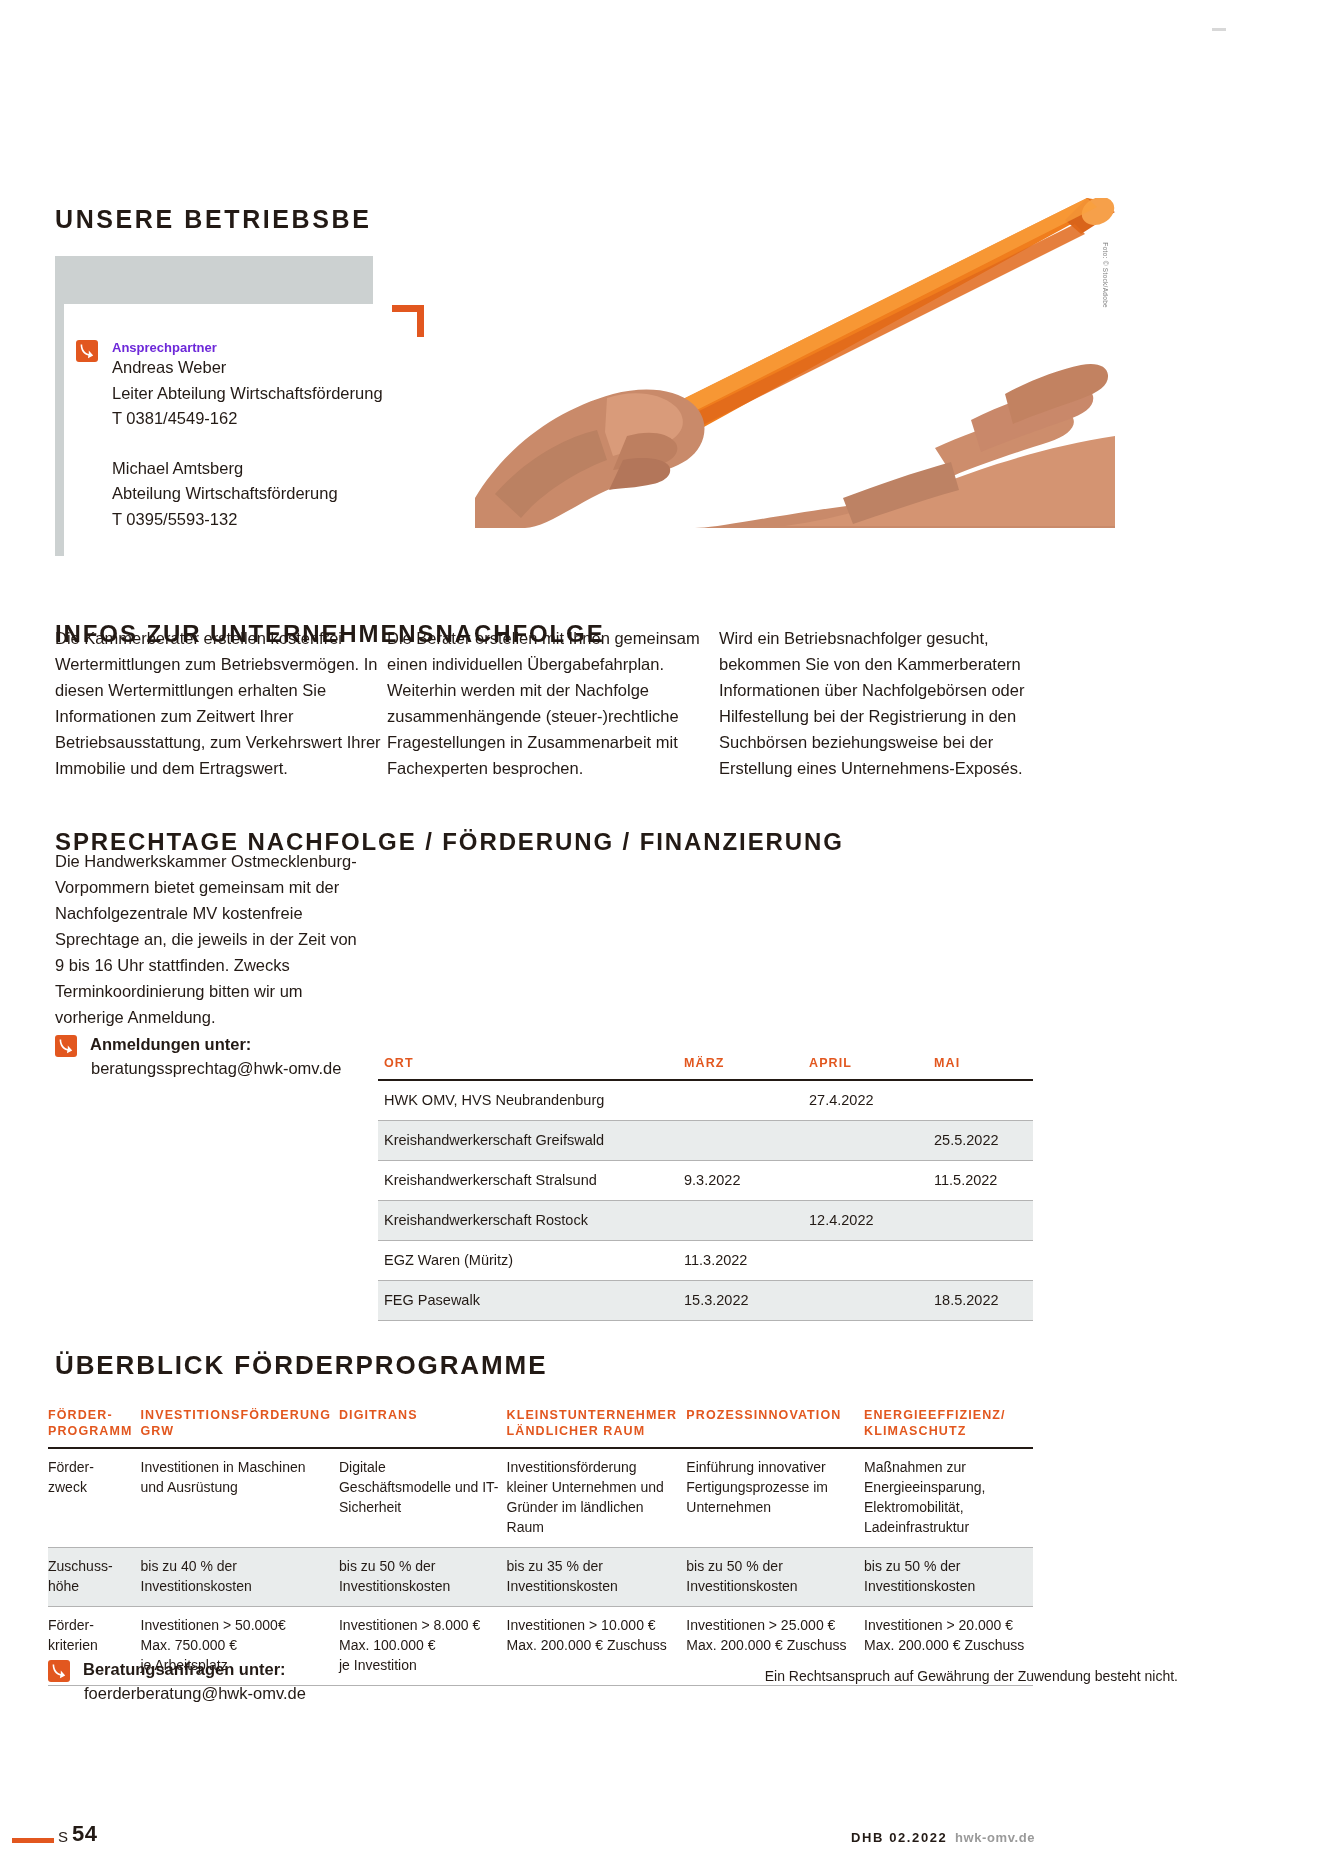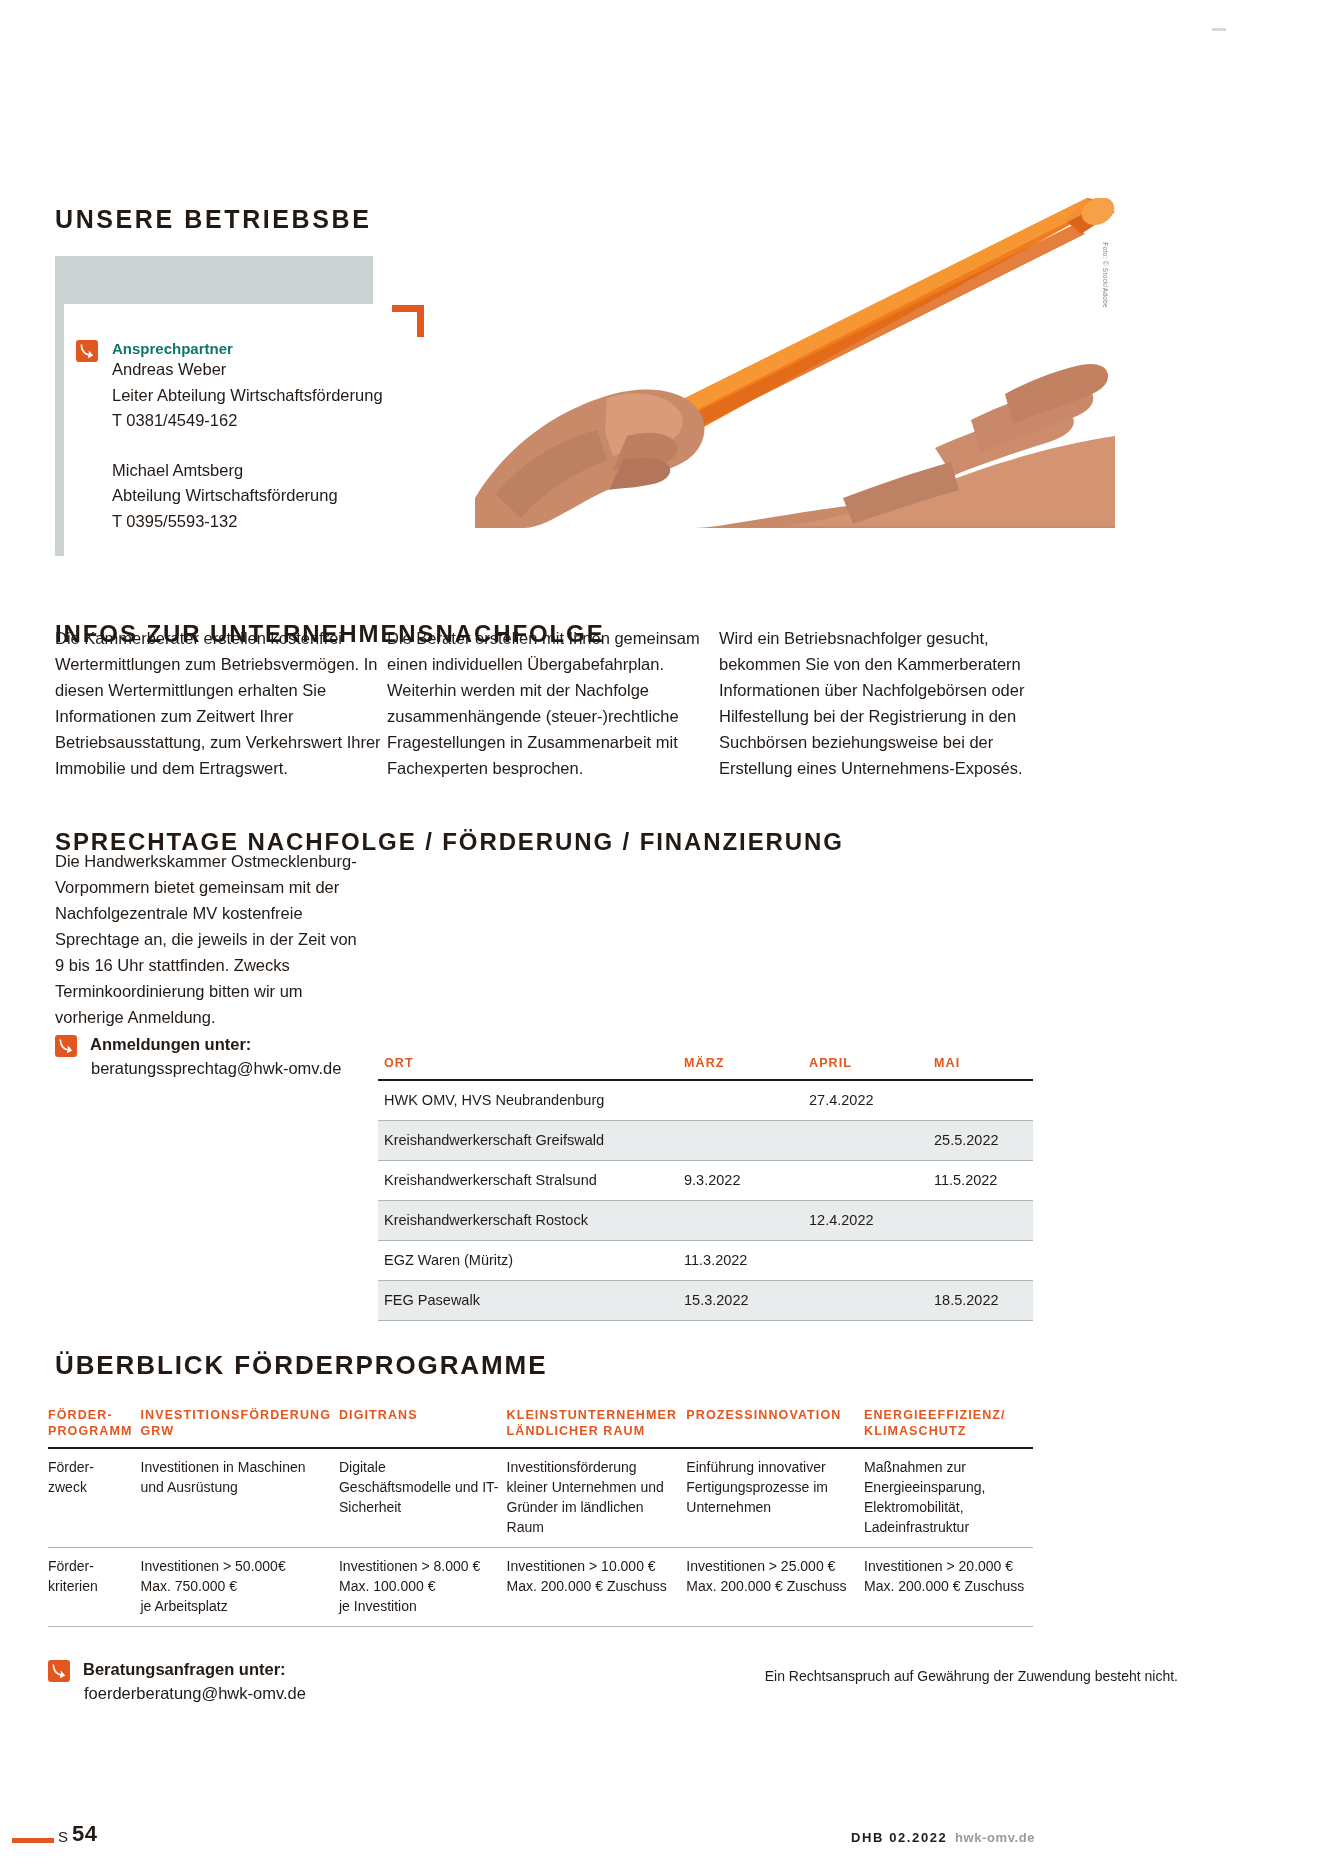--- a/index.html
+++ b/index.html
@@ -31,21 +31,21 @@
     position: absolute; left: 64px; top: 304px;
     width: 310px; height: 252px; background: #ffffff;
   }
   .contact-inner { position: absolute; left: 76px; top: 340px; width: 330px; }
   .icon-arrow {
     width: 22px; height: 22px; background: #e2571f; border-radius: 3px;
     display: inline-block; position: relative; vertical-align: top;
   }
   .icon-arrow svg { position: absolute; left: 3px; top: 3px; }
   .c-bold {
-    font-weight: bold; font-size: 15px; color: #0f766e;
+    font-weight: bold; font-size: 13px; color: #6d28d9;
     font-family: "Liberation Sans", sans-serif; letter-spacing: 0px;
   }
   .c-line {
     font-size: 16.5px; color: #231a15; line-height: 25.5px;
     font-family: "Liberation Sans", sans-serif; white-space: nowrap;
   }
 
   
   .photo-wrap {
     position: absolute; left: 375px; top: 198px;
@@ -296,20 +296,29 @@
     <tbody>
       <tr>
         <td class="nl" style="white-space: pre-line;">Förder-
 zweck</td>
         <td class="nl" style="white-space: pre-line;">Investitionen in Maschinen und Ausrüstung</td>
         <td class="nl" style="white-space: pre-line;">Digitale Geschäftsmodelle und IT-Sicherheit</td>
         <td class="nl" style="white-space: pre-line;">Investitionsförderung kleiner Unternehmen und Gründer im ländlichen Raum</td>
         <td class="nl" style="white-space: pre-line;">Einführung innovativer Fertigungsprozesse im Unternehmen</td>
         <td class="nl" style="white-space: pre-line;">Maßnahmen zur Energieeinsparung, Elektromobilität, Ladeinfrastruktur</td>
       </tr>
+      <tr class="alt">
+        <td class="nl" style="white-space: pre-line;">Zuschuss-
+höhe</td>
+        <td class="nl" style="white-space: pre-line;">bis zu 40 % der Investitionskosten</td>
+        <td class="nl" style="white-space: pre-line;">bis zu 50 % der Investitionskosten</td>
+        <td class="nl" style="white-space: pre-line;">bis zu 35 % der Investitionskosten</td>
+        <td class="nl" style="white-space: pre-line;">bis zu 50 % der Investitionskosten</td>
+        <td class="nl" style="white-space: pre-line;">bis zu 50 % der Investitionskosten</td>
+      </tr>
       <tr>
         <td class="nl" style="white-space: pre-line;">Förder-
 kriterien</td>
         <td class="nl" style="white-space: pre-line;">Investitionen &gt; 50.000€
 Max. 750.000 €
 je Arbeitsplatz</td>
         <td class="nl" style="white-space: pre-line;">Investitionen &gt; 8.000 €
 Max. 100.000 €
 je Investition</td>
         <td class="nl" style="white-space: pre-line;">Investitionen &gt; 10.000 €

